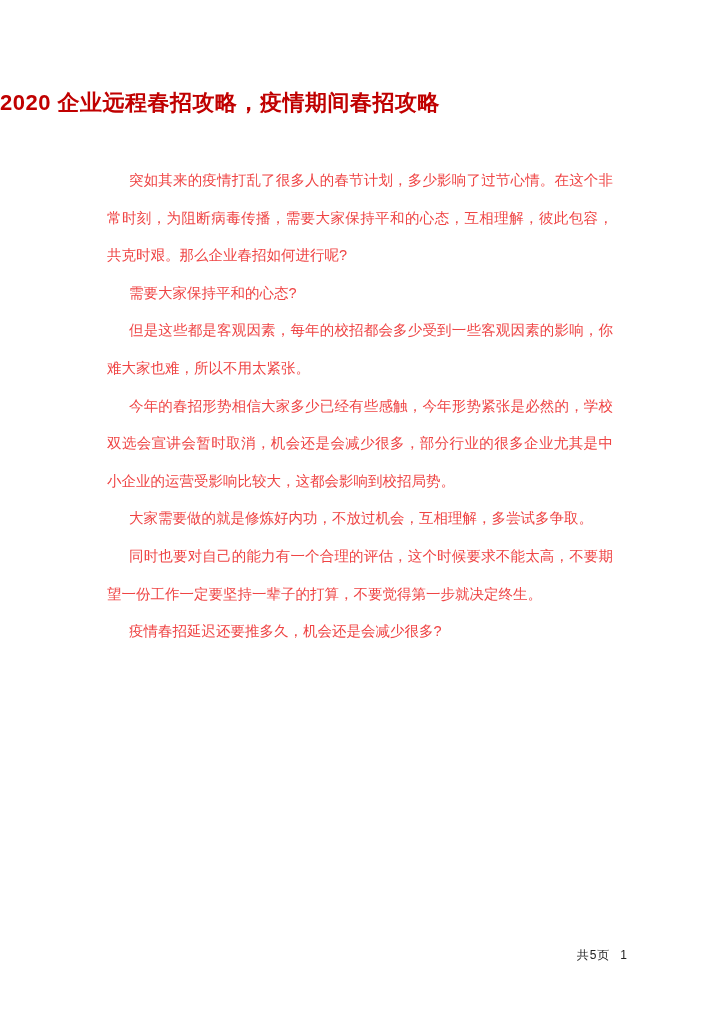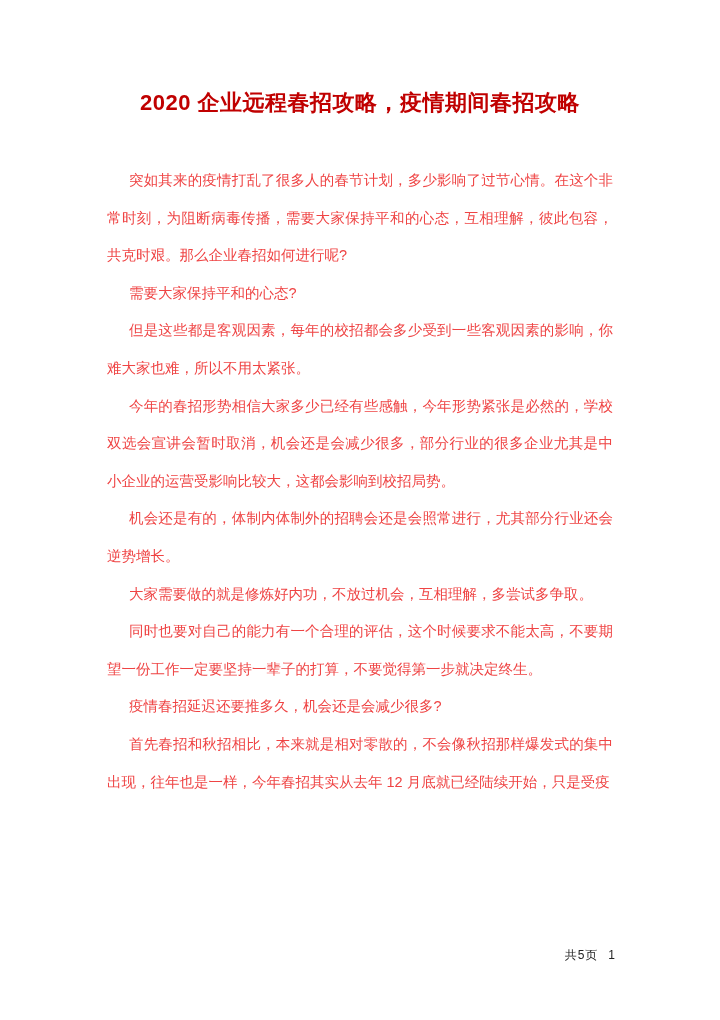--- a/index.html
+++ b/index.html
@@ -11,21 +11,20 @@
     position: relative;
     width: 720px;
     height: 1020px;
     background: #ffffff;
     overflow: hidden;
     font-family: "Liberation Sans", "DejaVu Sans", sans-serif;
   }
   .doc-title {
     margin: 0;
     padding-top: 88px;
-    text-align: center;
     font-size: 22px;
     line-height: 30px;
     font-weight: bold;
     color: #c00000;
     letter-spacing: 0.5px;
   }
   .content {
     margin: 44px 107px 0 107px;
     color: #ef4444;
     font-size: 14.5px;
@@ -33,21 +32,21 @@
     text-align: justify;
     text-justify: inter-ideograph;
   }
   .content p {
     margin: 0;
     padding: 0;
     text-indent: 22px;
   }
   .page-footer {
     position: absolute;
-    right: 104px;
+    right: 92px;
     bottom: 56px;
     font-size: 12px;
     color: #222222;
     letter-spacing: 1px;
   }
   .page-footer .page-number {
     display: inline-block;
     margin-left: 10px;
   }
 </style>
@@ -56,24 +55,22 @@
 
 <div class="page">
 
   <h1 class="doc-title">2020 企业远程春招攻略，疫情期间春招攻略</h1>
 
   <div class="content">
       <p>突如其来的疫情打乱了很多人的春节计划，多少影响了过节心情。在这个非常时刻，为阻断病毒传播，需要大家保持平和的心态，互相理解，彼此包容，共克时艰。那么企业春招如何进行呢?</p>
       <p>需要大家保持平和的心态?</p>
       <p>但是这些都是客观因素，每年的校招都会多少受到一些客观因素的影响，你难大家也难，所以不用太紧张。</p>
       <p>今年的春招形势相信大家多少已经有些感触，今年形势紧张是必然的，学校双选会宣讲会暂时取消，机会还是会减少很多，部分行业的很多企业尤其是中小企业的运营受影响比较大，这都会影响到校招局势。</p>
-      <p>机会还是有的，体制内体制外的招聘会还是会照常进行，尤其部分行业还会逆势增长。</p>
       <p>大家需要做的就是修炼好内功，不放过机会，互相理解，多尝试多争取。</p>
       <p>同时也要对自己的能力有一个合理的评估，这个时候要求不能太高，不要期望一份工作一定要坚持一辈子的打算，不要觉得第一步就决定终生。</p>
       <p>疫情春招延迟还要推多久，机会还是会减少很多?</p>
-      <p>首先春招和秋招相比，本来就是相对零散的，不会像秋招那样爆发式的集中出现，往年也是一样，今年春招其实从去年 12 月底就已经陆续开始，只是受疫</p>
     </div>
 
   <div class="page-footer">
     <span class="pages-label">共5页</span><span class="page-number">1</span>
   </div>
 
 </div>
 
 </body></html>

